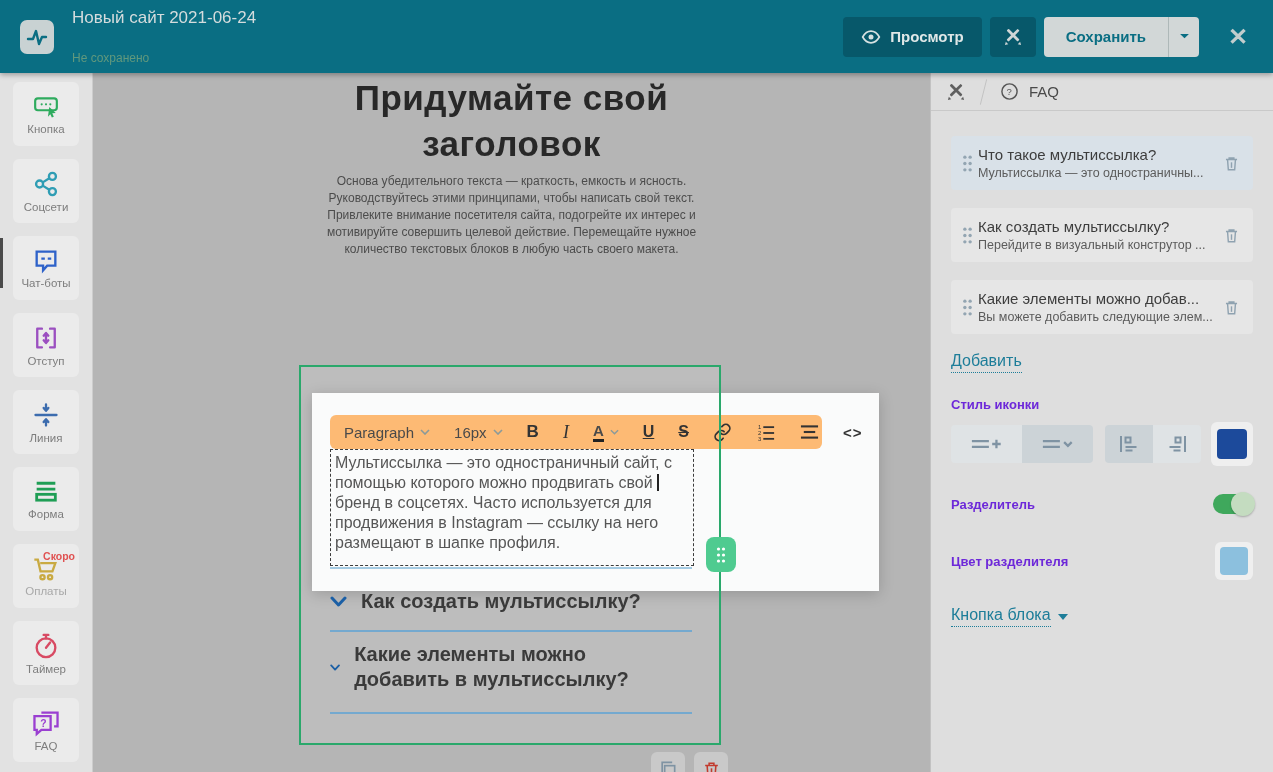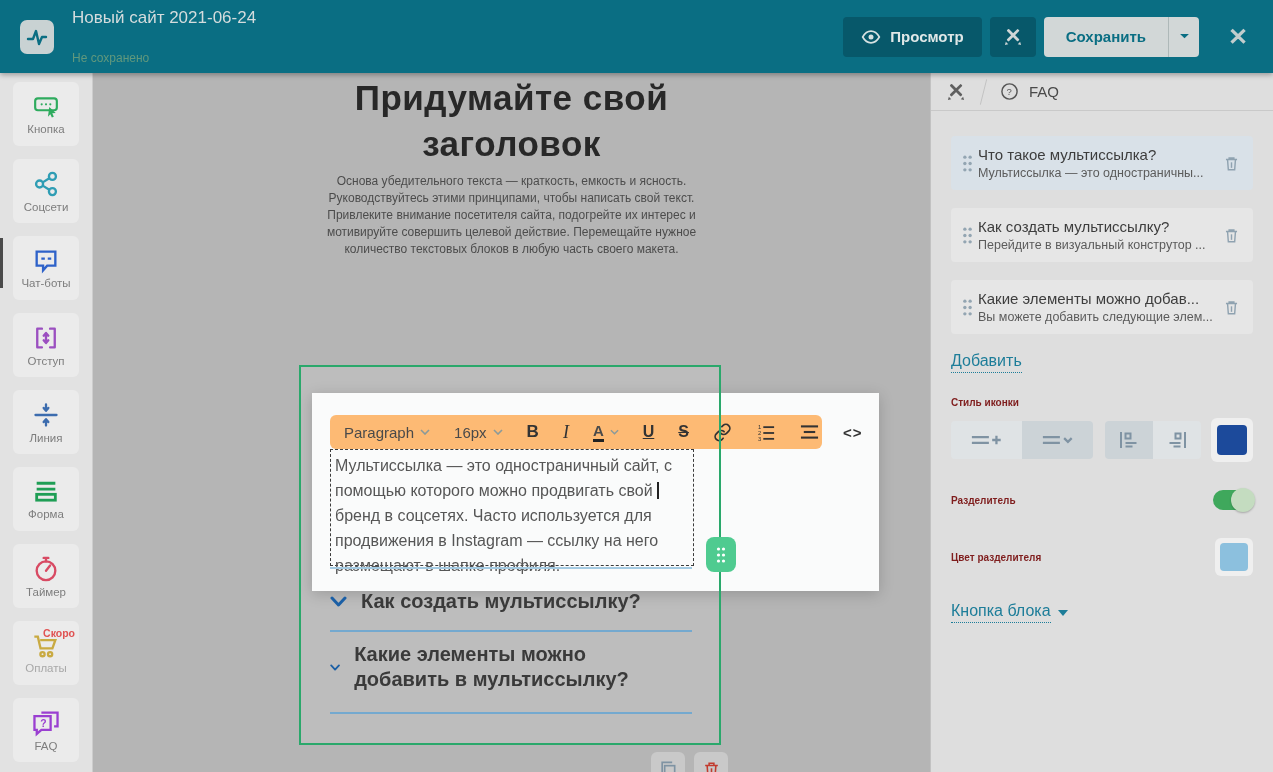--- a/index.html
+++ b/index.html
@@ -67,21 +67,21 @@
   .tb-btn { font-size:16px; color:#333; cursor:pointer; display:flex; align-items:center; }
   .tb-bold { font-weight:800; font-size:17px; }
   .tb-italic { font-style:italic; font-family:"Liberation Serif", serif; font-size:18px; }
   .tb-colorA { font-weight:bold; border-bottom:3px solid #222; line-height:1; padding-bottom:1px; }
   .tb-under { text-decoration:underline; font-weight:600; }
   .tb-strike { text-decoration:line-through; font-weight:600; }
   .tb-code { font-weight:bold; font-size:15px; letter-spacing:1px; }
 
   .editor-text { position:absolute; left:237px; top:376px; width:364px; height:117px;
                  border:1px dashed #3c3c3c; z-index:3; padding:3px 6px 0 4px;
-                 font-size:16px; color:#565656; line-height:25px; }
+                 font-size:16px; color:#565656; line-height:20px; }
   .caret { display:inline-block; width:1.5px; height:17px; background:#222;
            vertical-align:-3px; }
   .blue-divider { position:absolute; left:237px; top:494px; width:362px; height:2px;
                   background:#a3cae2; z-index:3; }
   .drag-handle { position:absolute; left:613px; top:464px; width:30px; height:35px;
                  background:#4fcb90; border-radius:8px; z-index:7; display:flex;
                  align-items:center; justify-content:center; cursor:grab; }
 
   .q-row { position:absolute; display:flex; align-items:center; gap:14px; z-index:2; }
   .q-row1 { left:237px; top:516px; width:390px; }
@@ -108,21 +108,21 @@
              display:flex; align-items:center; padding:0 12px 0 10px; gap:4px; cursor:pointer; }
   .rp-card.selected { background:#d9e1e8; }
   .rp-card .texts { flex:1; min-width:0; }
   .rp-card .t { font-size:15px; color:#3d3d3d; margin-bottom:3px; white-space:nowrap;
                 overflow:hidden; }
   .rp-card .s { font-size:12.5px; color:#5b5b5b; white-space:nowrap; overflow:hidden; }
   .rp-card .trash { flex:0 0 auto; cursor:pointer; }
 
   .link-teal { display:inline-block; color:#1d7d99; font-size:16px;
                border-bottom:1px dotted #1d7d99; padding-bottom:2px; cursor:pointer; }
-  .rp-label { font-size:10px; font-weight:bold; color:#7f1d1d; }
+  .rp-label { font-size:13px; font-weight:bold; color:#6d28d9; }
   .icon-style-label { margin-top:24px; }
   .controls-row { margin-top:10px; display:flex; align-items:center; }
   .seg { display:flex; border-radius:4px; overflow:hidden; }
   .seg-btn { width:71px; height:38px; background:#dfe3e5; display:flex; align-items:center;
              justify-content:center; cursor:pointer; }
   .seg-btn.active { background:#ccd3d7; }
   .seg2 .seg-btn { width:48px; }
   .swatch-outer { width:42px; height:44px; background:#efefef; border-radius:6px;
                   display:flex; align-items:center; justify-content:center; cursor:pointer; }
   .swatch-navy { width:30px; height:30px; border-radius:4px; background:#1c4a9b; }
@@ -231,37 +231,37 @@
     </div>
 
     <div class="side-item">
       <svg width="28" height="26" viewBox="0 0 24 22" fill="none" stroke="#1f9e55" stroke-width="2.4">
         <path d="M4 3.5h16M4 8.5h16"></path>
         <rect x="4" y="13" width="16" height="5"></rect>
       </svg>
       <span class="lbl">Форма</span>
     </div>
 
-    <div class="side-item">
-      <svg width="28" height="28" viewBox="0 0 24 24" fill="none" stroke="#d84a63" stroke-width="2" stroke-linecap="round">
-        <circle cx="12" cy="13.5" r="8"></circle>
-        <path d="M10 2.5h4M12 2.5v3"></path>
-        <path d="M12 13.5l3.5-4.5"></path>
-      </svg>
-      <span class="lbl">Таймер</span>
-    </div>
-
     <div class="side-item disabled">
       <span class="badge-soon">Скоро</span>
       <svg width="28" height="26" viewBox="0 0 24 22" fill="none" stroke="#c9aa42" stroke-width="2">
         <path d="M2 3h3l2.3 10h10.2L20 6H7"></path>
         <circle cx="9" cy="18" r="1.8"></circle>
           <circle cx="15.5" cy="18" r="1.8"></circle>
       </svg>
       <span class="lbl">Оплаты</span>
+    </div>
+
+    <div class="side-item">
+      <svg width="28" height="28" viewBox="0 0 24 24" fill="none" stroke="#d84a63" stroke-width="2" stroke-linecap="round">
+        <circle cx="12" cy="13.5" r="8"></circle>
+        <path d="M10 2.5h4M12 2.5v3"></path>
+        <path d="M12 13.5l3.5-4.5"></path>
+      </svg>
+      <span class="lbl">Таймер</span>
     </div>
 
     <div class="side-item">
       <svg width="30" height="28" viewBox="0 0 26 24" fill="none" stroke="#9a3fd1" stroke-width="2">
         <path d="M9 3h14v12h-3"></path>
         <path d="M3 6h14v12H9l-4 3.5V18H3z" fill="#ebebeb"></path>
         <text x="8" y="15.5" font-size="9" font-weight="bold" fill="#9a3fd1" stroke="none" font-family="Liberation Sans, sans-serif">?</text>
       </svg>
       <span class="lbl">FAQ</span>
     </div>

